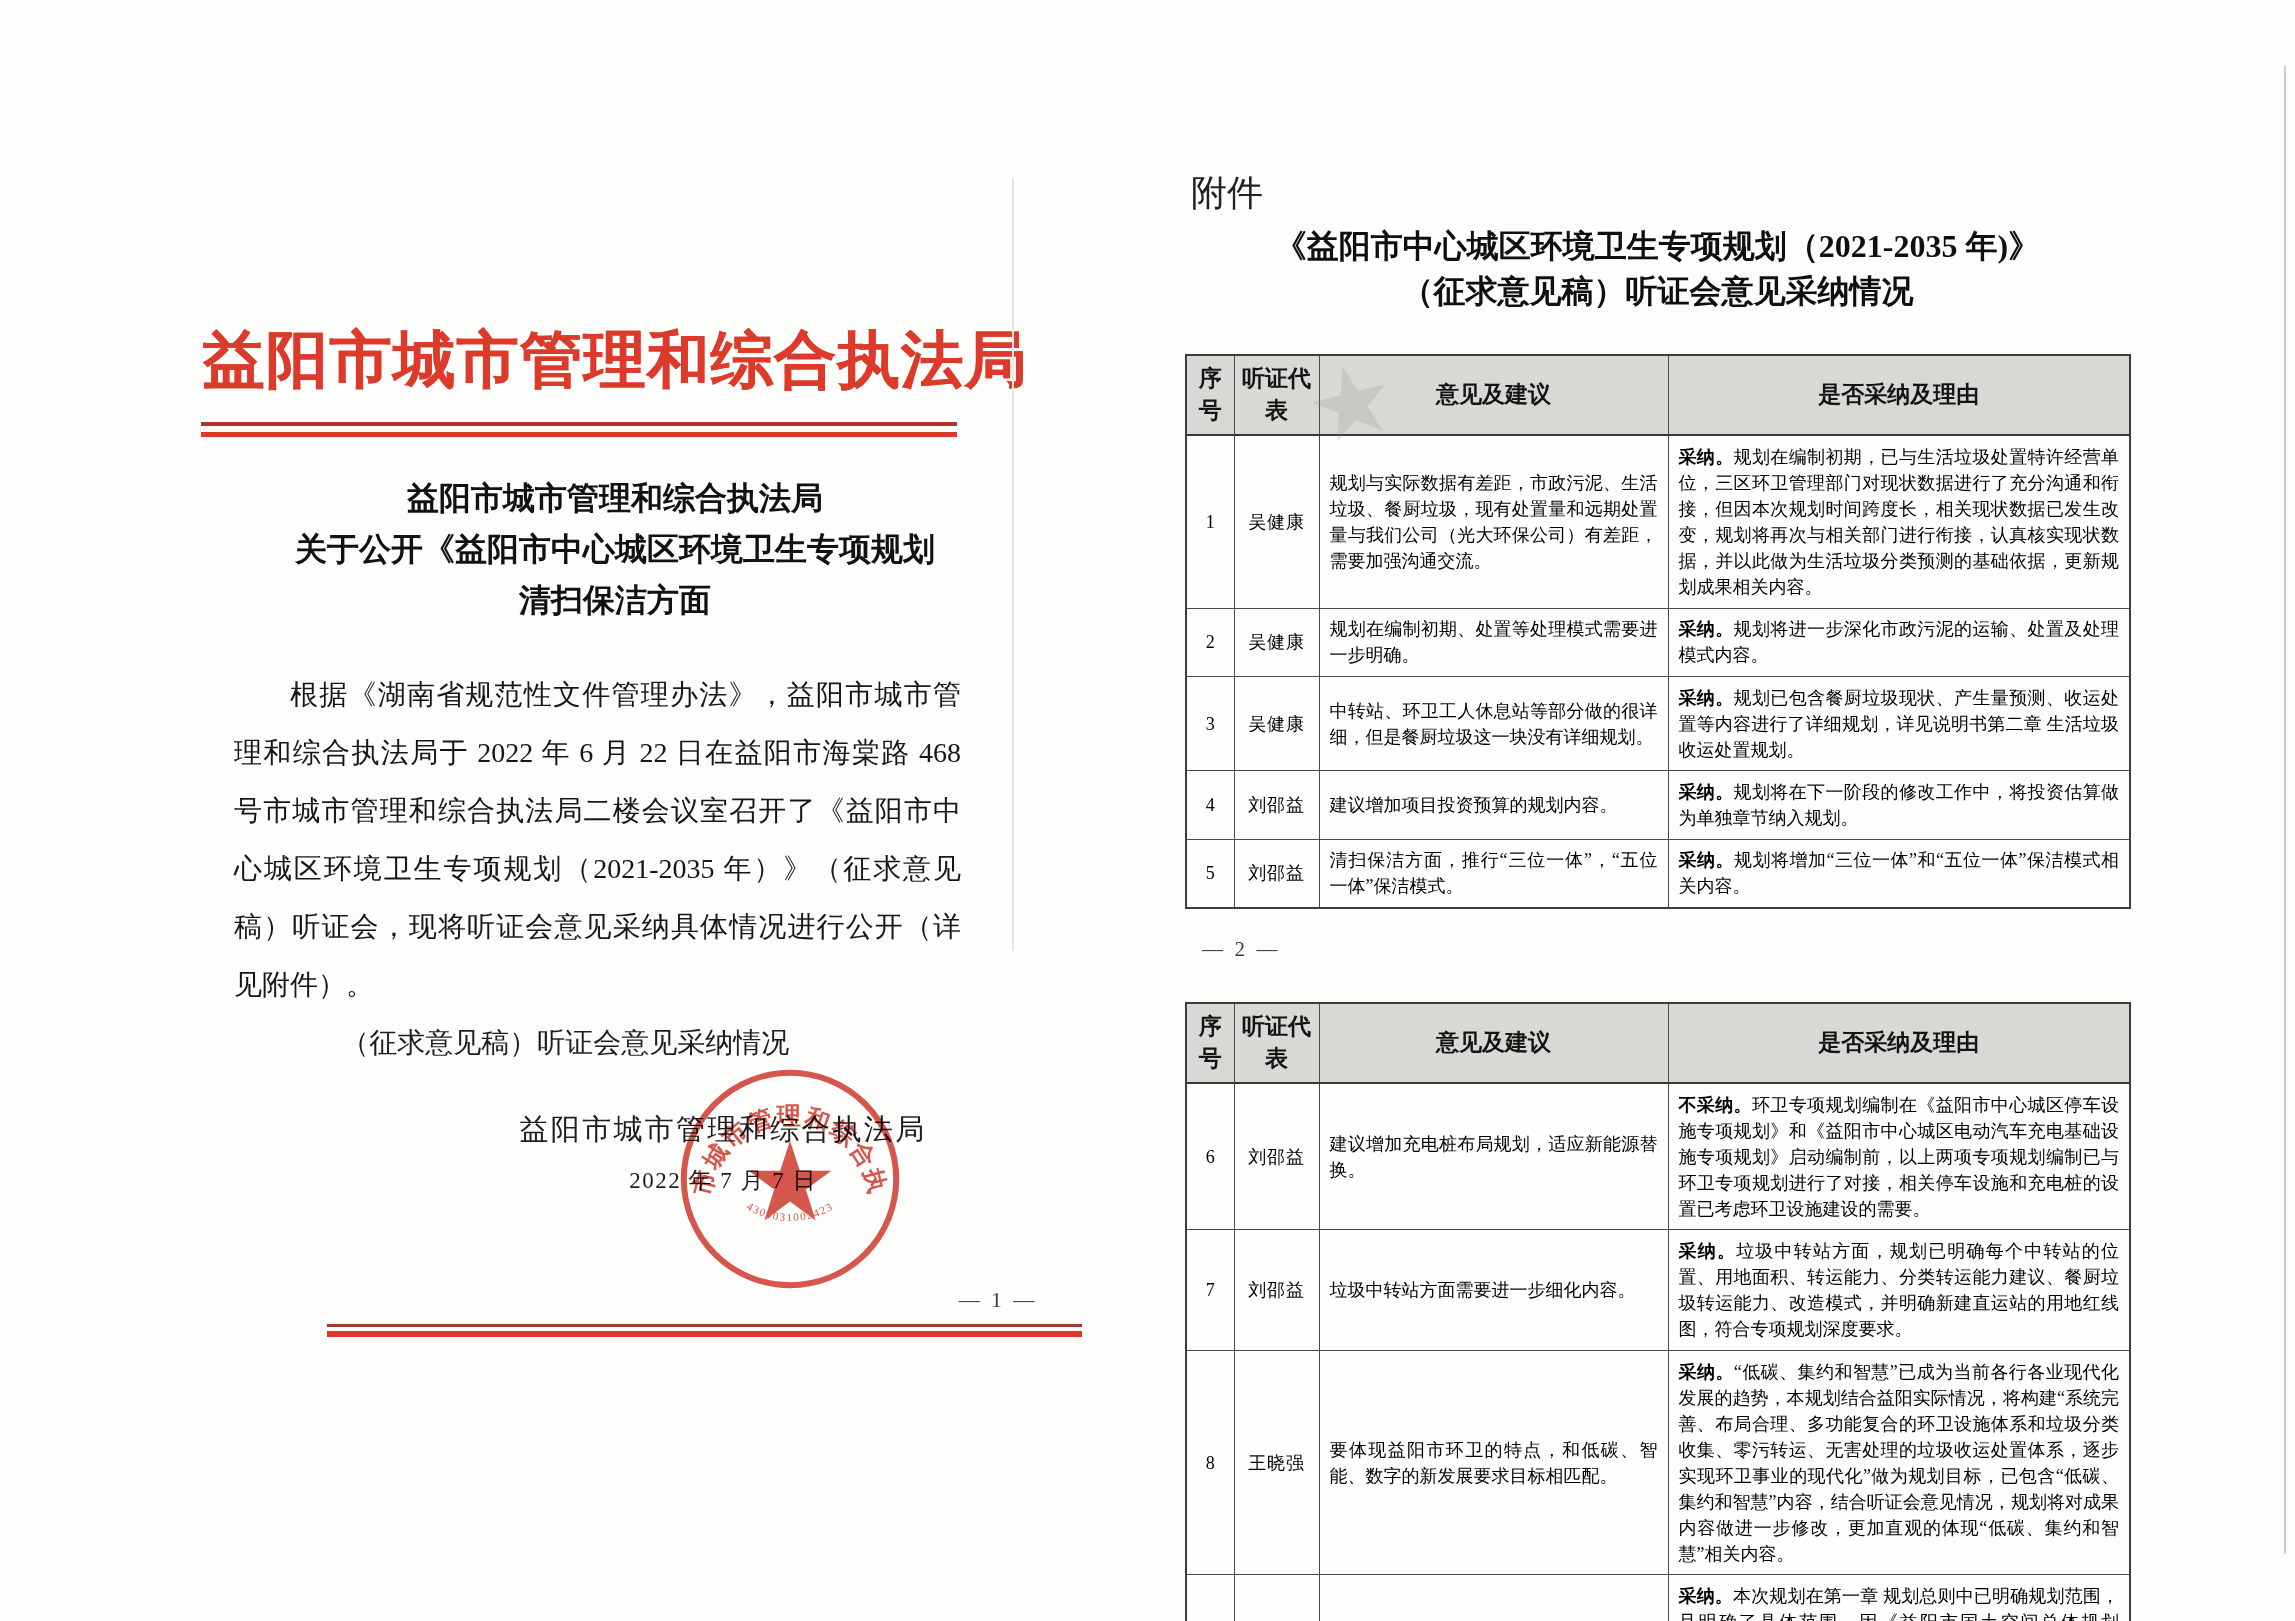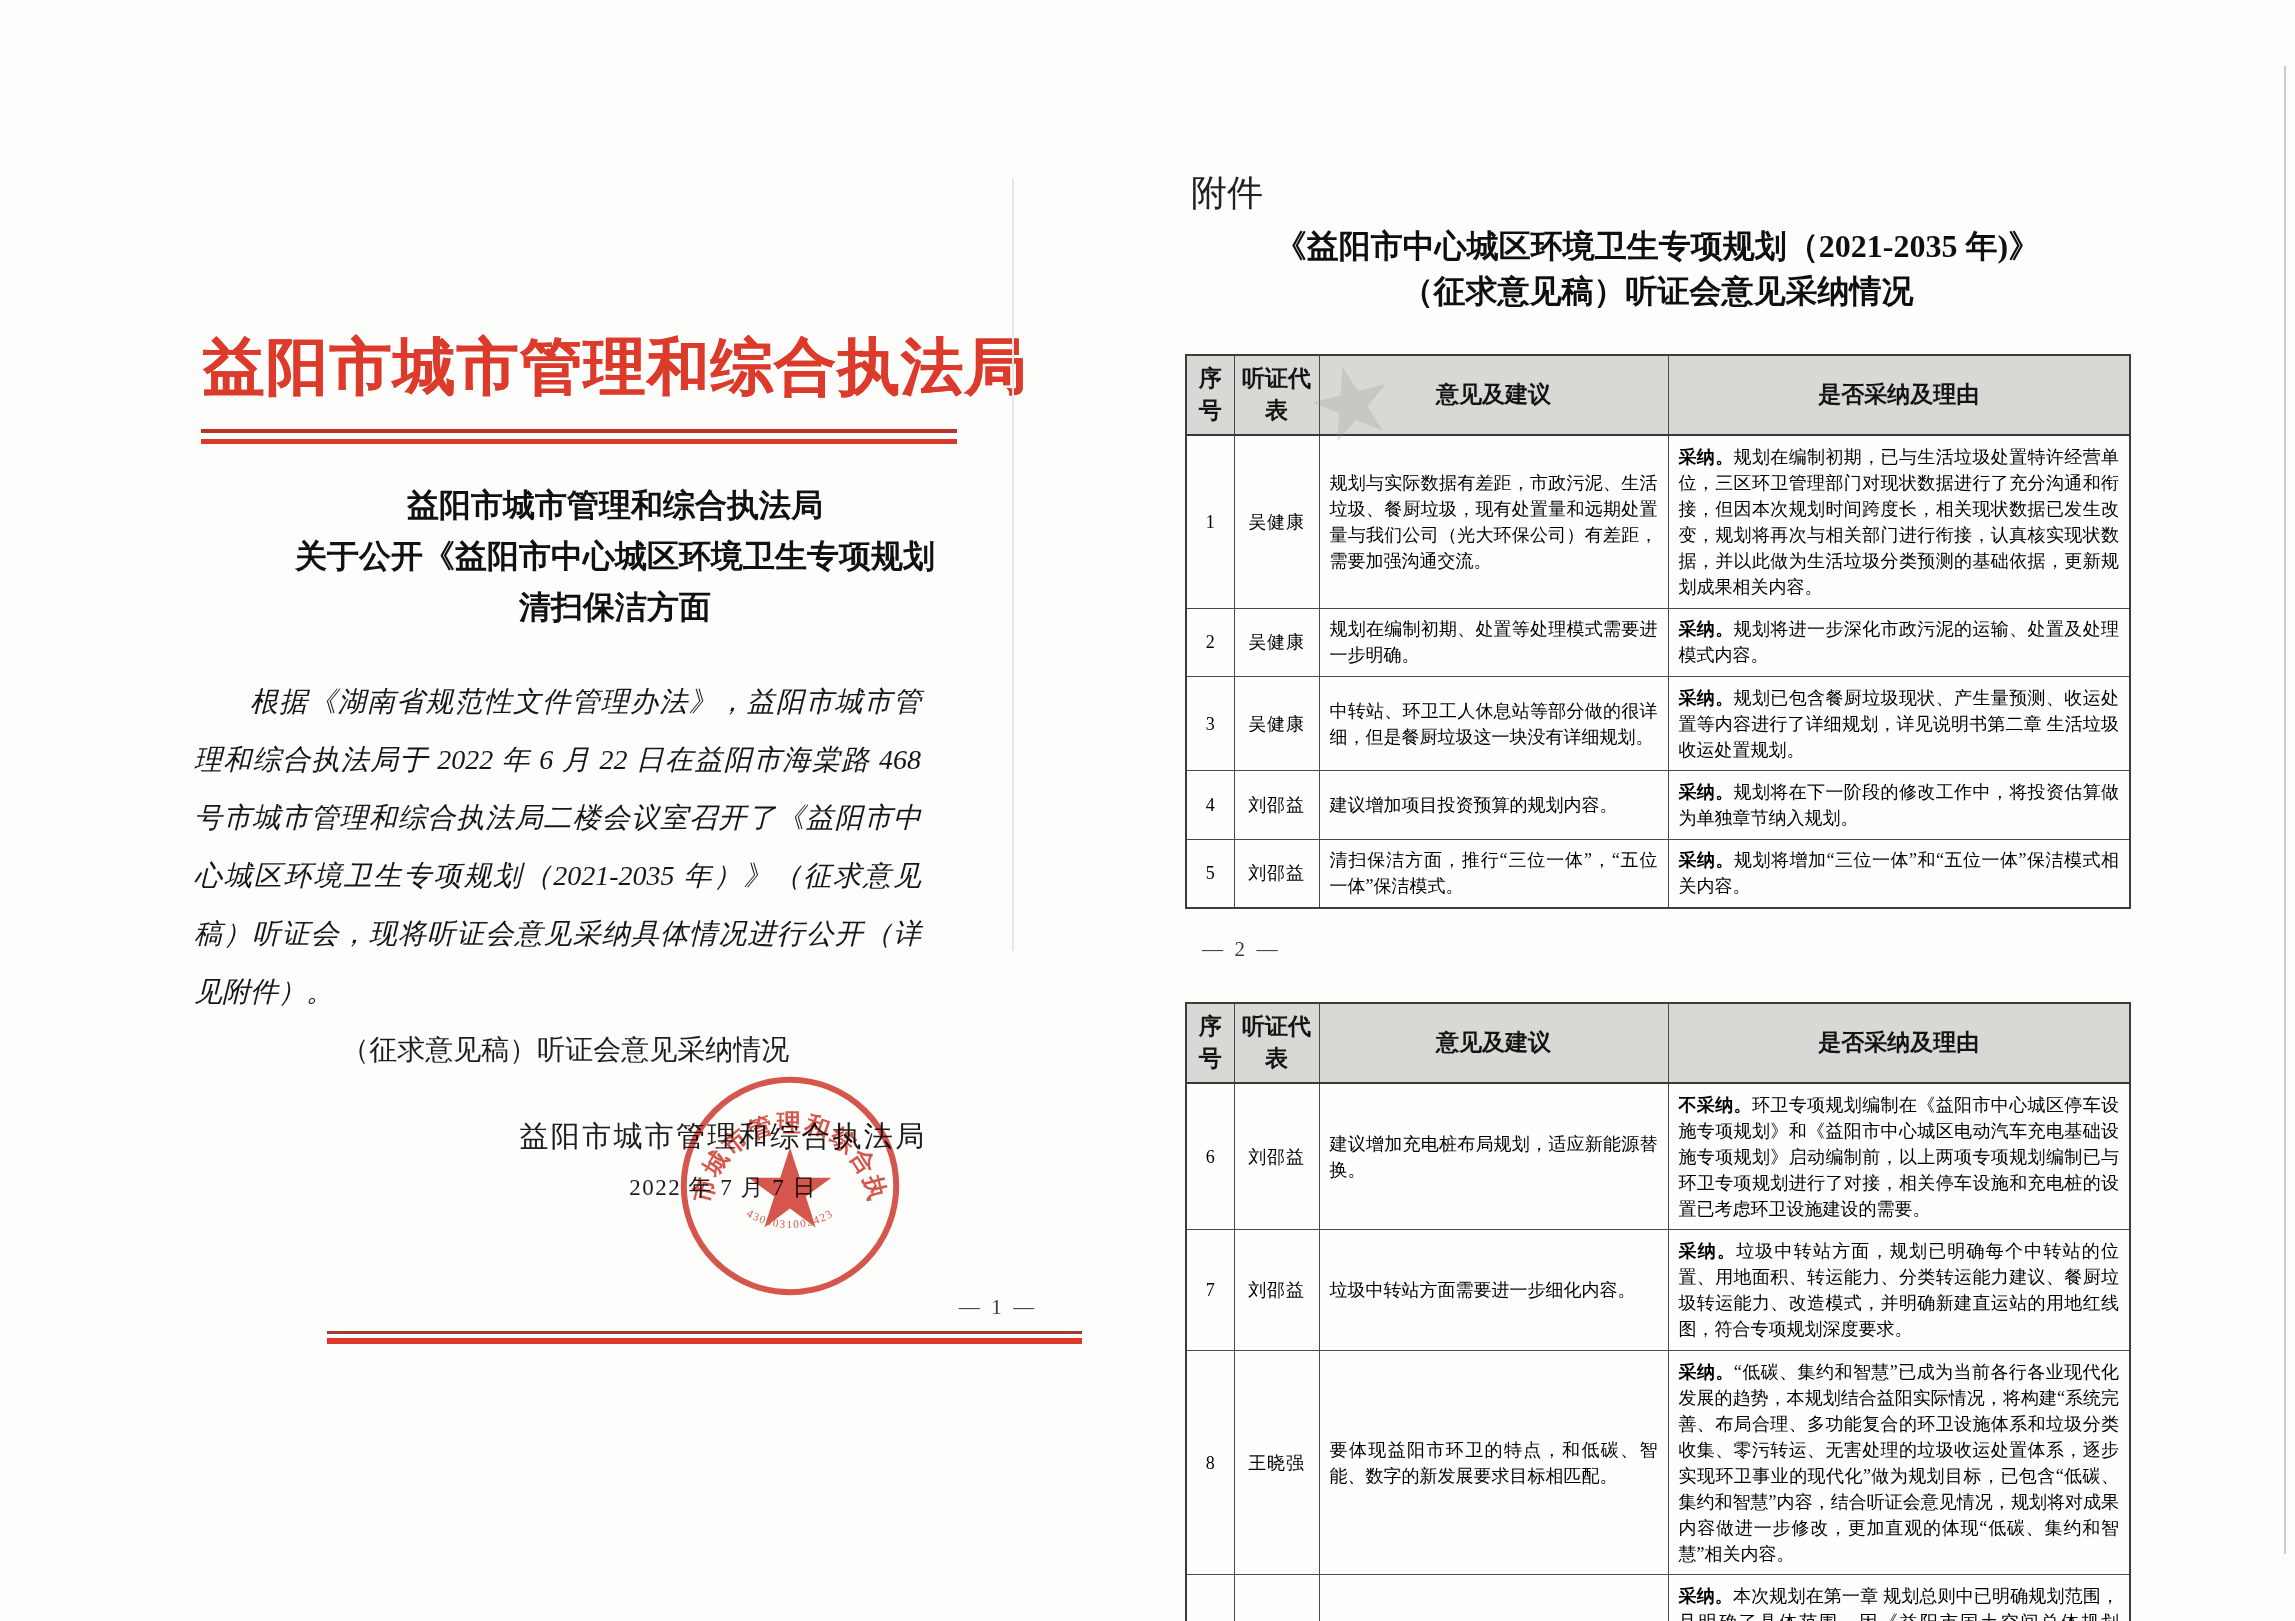--- a/index.html
+++ b/index.html
@@ -3,34 +3,34 @@
 <meta charset="utf-8">
 <style>
   html,body{margin:0;padding:0;}
   body{
     width:2295px;height:1621px;position:relative;overflow:hidden;
     background:#fdfdfb;
     font-family:"Liberation Serif","DejaVu Serif",serif;
     color:#1d1d1d;
   }
   
-  .page-left{position:absolute;left:124px;top:10px;width:982px;height:1236px;}
+  .page-left{position:absolute;left:124px;top:3px;width:982px;height:1236px;}
   .masthead{
     margin-top:315px;text-align:center;font-size:62px;font-weight:bold;
     letter-spacing:1.5px;color:#dc3a2b;white-space:nowrap;
     text-shadow:0.8px 0 0 #dc3a2b;
   }
   .red-rule{margin:20px 0 0 77px;width:756px;}
   .red-rule .r1{height:3.9px;background:#b5352d;}
   .red-rule .r2{height:4.6px;background:#d8392c;margin-top:6.2px;}
   .doc-title{margin-top:36px;text-align:center;font-weight:bold;
     font-size:32px;line-height:51px;color:#111;}
   .body-par{
-    margin:40px 0 0 70px;width:727px;font-size:28px;line-height:58px;
-    text-align:justify;text-indent:2em;color:#161616;font-style:italic;
+    margin:40px 0 0 110px;width:727px;font-size:28px;line-height:58px;
+    text-align:justify;text-indent:2em;color:#161616;
   }
   .attach1{margin:12.4px 0 0 122px;width:773px;font-size:28px;line-height:58px;padding-left:2.2em;}
   .attach2{margin:0 0 0 122px;width:773px;font-size:28px;line-height:58px;padding-left:3.4em;}
   .sig-block{position:absolute;left:251px;top:1107px;width:696px;text-align:center;}
   .sig-name{font-size:29px;letter-spacing:2.3px;}
   .sig-date{font-size:23px;margin-top:15px;letter-spacing:1.5px;}
   .stamp{position:absolute;left:553px;top:1063px;width:226px;height:226px;
     opacity:.84;mix-blend-mode:multiply;}
   .footer-pageno{position:absolute;left:789px;top:1285px;width:170px;
     text-align:center;font-size:21px;color:#3a3a3a;letter-spacing:3.1px;}

